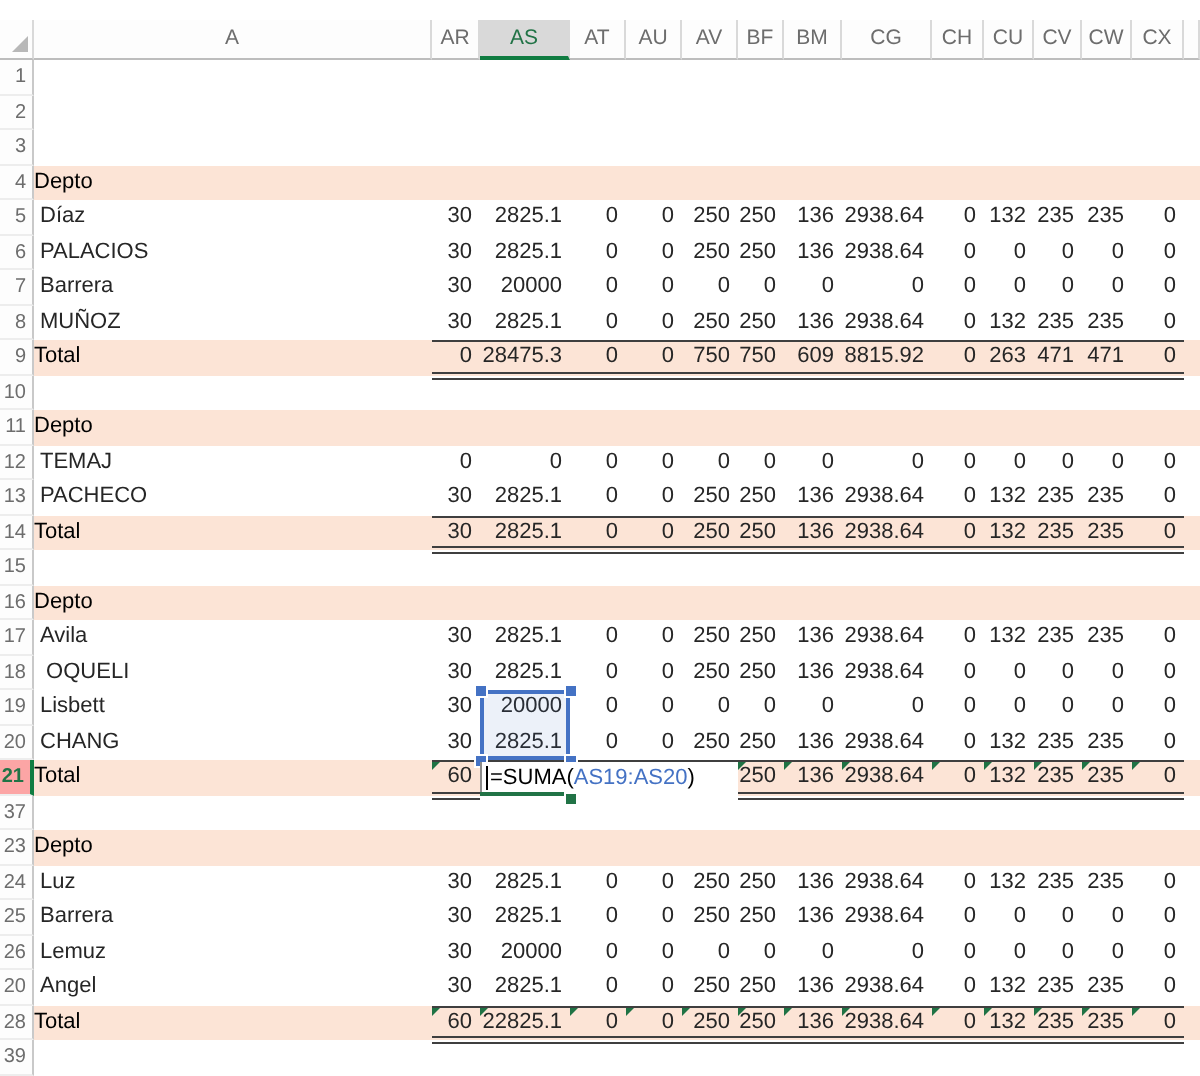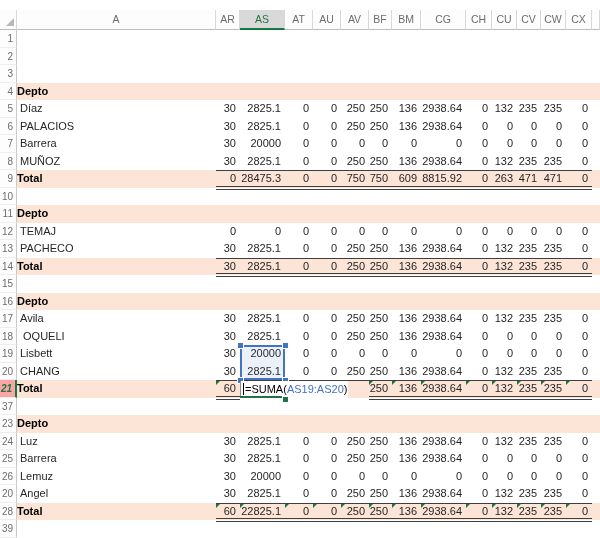--- a/index.html
+++ b/index.html
@@ -8,25 +8,25 @@
   .grid{position:absolute;left:0;top:10px;display:grid;}
   .cell{position:relative;box-sizing:border-box;line-height:17.5px;height:17.5px;overflow:hidden;background:#fff;}
   .ch{box-sizing:border-box;height:20px;line-height:19px;text-align:center;color:#6d6d6d;font-size:10.5px;
       background:#fdfdfd;border-right:1px solid #d9d9d9;border-bottom:1px solid #bdbdbd;}
   .ch-sel{background:#d9d9d9;color:#217346;font-weight:normal;border-bottom:2px solid #107C41;}
   .corner{position:relative;}
   .corner-tri{position:absolute;right:2px;bottom:3px;width:0;height:0;
       border-bottom:8px solid #b8b8b8;border-left:8px solid transparent;}
   .rh{box-sizing:border-box;text-align:right;padding-right:3px;color:#6d6d6d;font-size:10px;line-height:17.5px;
       background:#fdfdfd;border-right:1px solid #c9c9c9;border-bottom:1px solid #ededed;}
-  .rh-sel{background:#fca5a5;color:#217346;font-weight:bold;border-right:2px solid #107C41;font-style:italic;}
+  .rh-sel{background:#fca5a5;color:#217346;font-weight:bold;border-right:2px solid #107C41;}
   .peach{background:#FCE4D6;}
   .num{text-align:right;padding-right:4px;}
   .name{padding-left:3px;white-space:pre;}
-  .bold{font-weight:bold;color:#000;}
+  .bold{font-weight:normal;color:#000;}
   .tri{position:absolute;left:0;top:0;width:0;height:0;
       border-top:5px solid #1F7244;border-right:5px solid transparent;}
   .ovl{position:absolute;box-sizing:border-box;}
   .topline{height:1px;background:#3f3f3f;z-index:2;}
   .dbl{height:4px;border-top:1px solid #3f3f3f;border-bottom:1px solid #3f3f3f;z-index:2;}
   .sel{border:2px solid #4472C4;background:rgba(68,114,196,0.10);z-index:3;}
   .handle{position:absolute;width:5px;height:5px;background:#4472C4;border:1px solid #fff;box-sizing:content-box;z-index:4;}
   .editbox{background:#fff;border-left:1px solid #8c8c8c;z-index:4;display:flex;align-items:center;
       padding-left:2px;font-size:11px;color:#000;white-space:pre;}
   .caret{display:inline-block;width:1px;height:12px;background:#000;margin-right:1px;}
@@ -529,16 +529,16 @@
     <div class="ovl topline" style="left: 216px; top: 380px; width: 376px; height: 1px;"></div>
     <div class="ovl dbl" style="left: 216px; top: 395.5px; width: 24px; height: 4px;"></div>
     <div class="ovl dbl" style="left: 369px; top: 395.5px; width: 223px; height: 4px;"></div>
     <div class="ovl topline" style="left: 216px; top: 502.5px; width: 376px; height: 1px;"></div>
     <div class="ovl dbl" style="left: 216px; top: 518px; width: 376px; height: 4px;"></div>
     <div class="ovl sel" style="left: 240px; top: 345px; width: 45px; height: 35px;"></div>
     <div class="handle" style="left: 237px; top: 342px;"></div>
     <div class="handle" style="left: 282px; top: 342px;"></div>
     <div class="handle" style="left: 237px; top: 377px;"></div>
     <div class="handle" style="left: 282px; top: 377px;"></div>
-    <div class="ovl editbox" style="left: 240px; top: 381px; width: 108px; height: 16.5px;"><span class="caret"></span><span>=SUMA(</span><span class="refblue">AS19:AS20</span><span>)</span></div>
+    <div class="ovl editbox" style="left: 240px; top: 381px; width: 129px; height: 16.5px;"><span class="caret"></span><span>=SUMA(</span><span class="refblue">AS19:AS20</span><span>)</span></div>
     <div class="ovl greenline" style="left: 240px; top: 395.5px; width: 45px; height: 2px;"></div>
     <div class="fillhandle" style="left: 282px; top: 395.5px;"></div>
   </div>
 
 </body></html>

